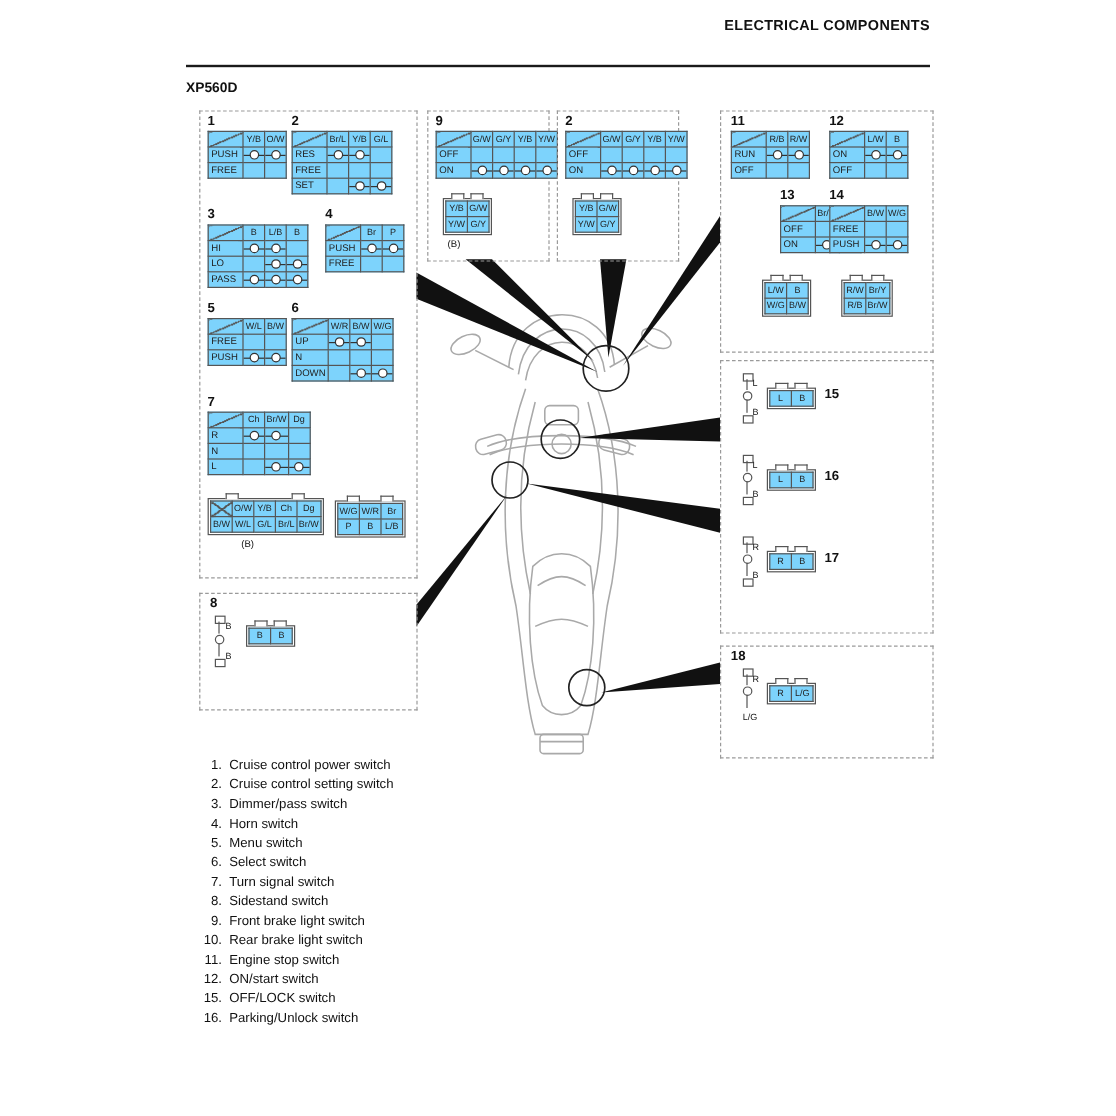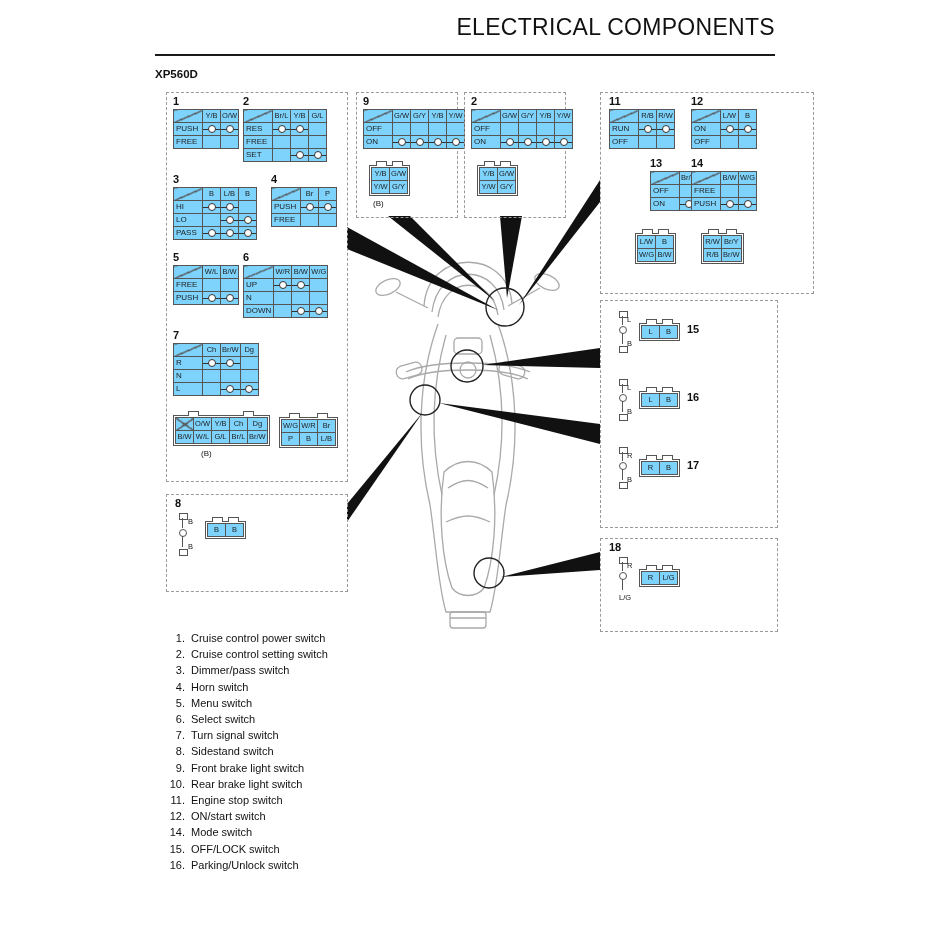--- a/index.html
+++ b/index.html
@@ -1,19 +1,19 @@
 <!DOCTYPE html>
 <html><head>
 <meta charset="utf-8">
 <style>
   html,body{margin:0;padding:0;background:#fff;}
   .page{position:relative;width:930px;height:930px;background:#fff;overflow:hidden;
         font-family:"Liberation Sans", sans-serif;color:#111;}
   .abs{position:absolute;}
-  .page-title{position:absolute;top:14px;right:155px;font-size:23px;font-weight:normal;letter-spacing:.3px;}
+  .page-title{position:absolute;top:14px;right:155px;font-size:12px;font-weight:bold;letter-spacing:.3px;}
   .title-rule{position:absolute;left:155px;top:54px;width:620px;height:2px;background:#1a1a1a;}
   .model{position:absolute;left:155px;top:68px;font-size:11.5px;font-weight:bold;}
   .box{position:absolute;border:1px dashed #9a9a9a;}
   .sw{position:absolute;}
   .sw-num,.ks-num{font-weight:bold;font-size:11px;margin-bottom:2px;}
   .ks-num{position:absolute;}
   .sw-table,.conn-table{border-collapse:collapse;background:#7dd3fc;}
   .sw-table td,.conn-table td{border:1px solid #555;height:12px;font-size:7.5px;text-align:center;
       vertical-align:middle;padding:0 1px;min-width:15px;color:#222;line-height:1;}
   .sw-table td.lab{text-align:left;padding:0 2px;min-width:24px;font-size:8px;}
@@ -464,21 +464,21 @@
               <tr>
                 <td>Y/W</td>
                 <td>G/Y</td>
               </tr>
             </tbody>
           </table>
         </div>
     </div>
   </div>
 
-  <div class="box" style="left:600px;top:92px;width:176px;height:200px;padding-left:36px;">
+  <div class="box" style="left:600px;top:92px;width:176px;height:200px;">
     <div class="sw" style="left:8px;top:2px;">
       <div class="sw-num">11</div>
       <div>
           <table class="sw-table">
             <tbody>
               <tr>
                 <td class="diag"></td>
                 <td>R/B</td>
                 <td>R/W</td>
               </tr>
@@ -738,24 +738,20 @@
       </div>
       <div class="legend-row">
         <span class="legend-num">11.</span>
         <span class="legend-text">Engine stop switch</span>
       </div>
       <div class="legend-row">
         <span class="legend-num">12.</span>
         <span class="legend-text">ON/start switch</span>
       </div>
       <div class="legend-row">
-        <span class="legend-num">14.</span>
-        <span class="legend-text">Mode switch</span>
-      </div>
-      <div class="legend-row">
         <span class="legend-num">15.</span>
         <span class="legend-text">OFF/LOCK switch</span>
       </div>
       <div class="legend-row">
         <span class="legend-num">16.</span>
         <span class="legend-text">Parking/Unlock switch</span>
       </div>
     </div>
 
 </div>

